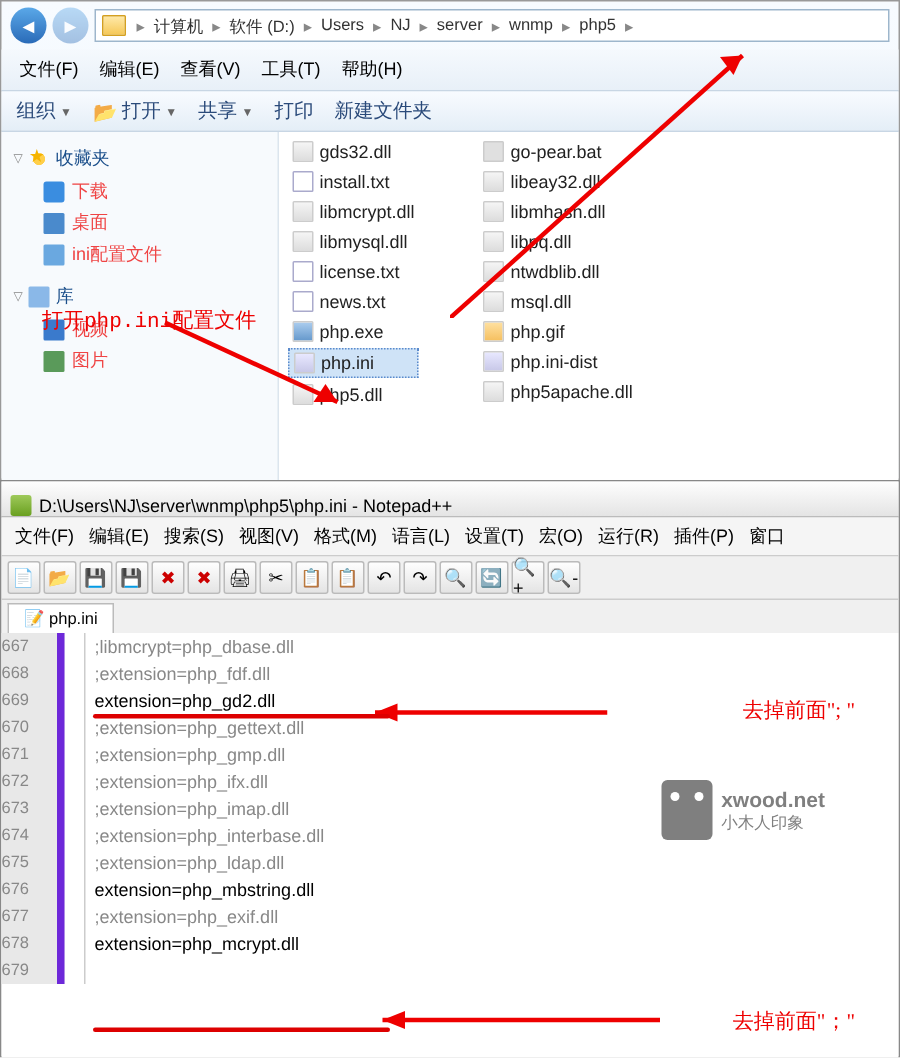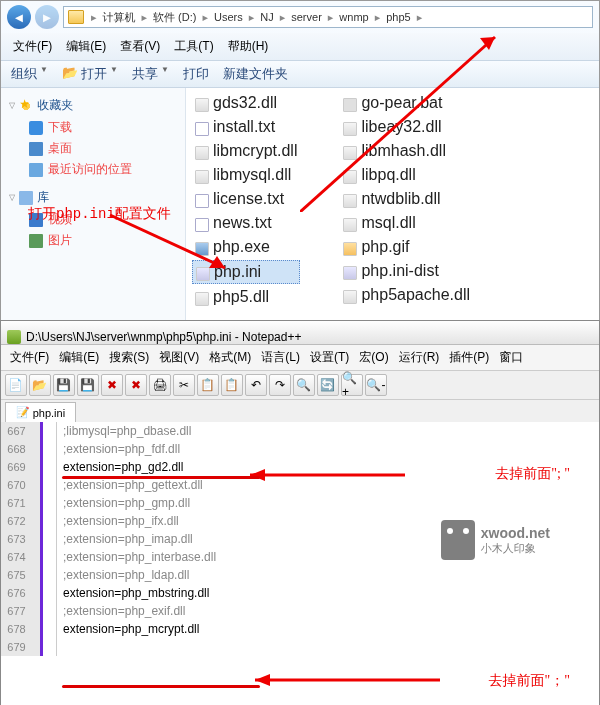--- a/index.html
+++ b/index.html
@@ -8,41 +8,41 @@
 .addr{display:flex;align-items:center;height:32px;padding:2px 6px;gap:4px}
 .navbtn{width:24px;height:24px;border-radius:50%;background:linear-gradient(#5aa8e8,#2a6bb8);display:flex;align-items:center;justify-content:center;color:#fff;font-size:13px}
 .navbtn.fwd{opacity:.4}
 .crumbs{flex:1;height:22px;border:1px solid #9db6cc;background:#fff;display:flex;align-items:center;padding:0 4px;font-size:11px}
 .crumbs span{padding:0 3px;color:#333}
 .crumbs .sep{color:#888}
 .folder-ico{width:16px;height:14px;background:linear-gradient(#ffe9a8,#f5c858);border:1px solid #d4a020;border-radius:1px;margin-right:4px}
 .menubar{display:flex;gap:6px;padding:3px 8px;background:linear-gradient(#f5f9fd,#e8f0f8);border-bottom:1px solid #c8d6e4;font-size:12px}
 .menubar span{padding:2px 4px}
 .toolbar{display:flex;align-items:center;gap:14px;padding:4px 10px;background:linear-gradient(#f8fbff,#e4eef7);border-bottom:1px solid #c8d6e4;font-size:13px;color:#2a4a7a}
-.toolbar .itm{display:flex;gap:3px}
+.toolbar .itm{display:flex;align-items:center;gap:3px}
 .toolbar .drop{color:#666;font-size:8px}
 .body{display:flex;height:240px}
 .side{width:185px;border-right:1px solid #dce5ee;padding:6px 0;background:#f7fafd}
 .sgrp{margin-bottom:6px}
 .sgrp .hd{display:flex;align-items:center;gap:4px;padding:3px 8px;color:#1a4e8a;font-size:12px}
 .sgrp .hd .twisty{color:#888;font-size:8px}
 .sitem{display:flex;align-items:center;gap:5px;padding:2px 8px 2px 28px;font-size:12px;color:#ef4444}
 .ico{width:14px;height:14px;display:inline-block}
 .ico-star{background:radial-gradient(circle,#ffcf4a 40%,transparent 42%);position:relative}
 .ico-star::before{content:"★";color:#f5b400;font-size:12px;position:absolute;top:-2px;left:0}
 .ico-dl{background:#3a8de0;border-radius:2px}
 .ico-dt{background:#4a8acc;border-radius:1px}
 .ico-rc{background:#6aa8e0;border-radius:1px}
 .ico-lib{background:#8ab8e8;border-radius:1px}
 .ico-vid{background:#3a7acc;border-radius:1px}
 .ico-img{background:#5a9a5a;border-radius:1px}
 .filepane{flex:1;padding:4px 6px;background:#fff;overflow:hidden}
 .fcols{display:flex;gap:40px}
 .fcol{display:flex;flex-direction:column;gap:2px}
-.fitem{display:flex;align-items:flex-end;gap:4px;padding:2px 3px;font-size:16px;color:#222}
+.fitem{display:flex;align-items:flex-end;gap:4px;padding:2px 3px;font-size:12px;color:#222}
 .fitem.sel{background:#cfe3f7;border:1px dotted #5a8acc}
 .fico{width:14px;height:14px;background:#eee;border:1px solid #ccc;border-radius:1px;display:inline-block}
 .fico.dll{background:linear-gradient(#f5f5f5,#ddd)}
 .fico.txt{background:#fff;border:1px solid #aac}
 .fico.exe{background:linear-gradient(#aaccee,#6699cc)}
 .fico.ini{background:linear-gradient(#e8e8ff,#c8c8e8)}
 .fico.bat{background:#e0e0e0}
 .fico.gif{background:linear-gradient(#ffe0a0,#f5c060)}
 .anno1{position:absolute;top:205px;left:28px;color:#e00;font-size:14px;font-family:Liberation Mono, monospace}
 .arrow1{position:absolute;top:32px;left:300px;width:200px;height:180px;pointer-events:none}
@@ -51,21 +51,21 @@
 .np-title{height:24px;background:linear-gradient(#fefefe,#e4e4e4);display:flex;align-items:flex-end;padding:0 6px;font-size:12px;border-bottom:1px solid #bbb}
 .np-ico{width:14px;height:14px;background:linear-gradient(#9ec95a,#6aa020);margin-right:5px;border-radius:2px}
 .np-menu{display:flex;gap:4px;padding:2px 6px;background:#f5f5f5;border-bottom:1px solid #ccc;font-size:12px}
 .np-menu span{padding:2px 3px}
 .np-tools{display:flex;gap:2px;padding:3px 4px;background:#f0f0f0;border-bottom:1px solid #ccc}
 .tbtn{width:22px;height:22px;border:1px solid #bbb;background:linear-gradient(#fefefe,#e4e4e4);border-radius:2px;display:flex;align-items:center;justify-content:center;font-size:12px}
 .tabs{display:flex;padding:2px 4px 0;background:#f0f0f0}
 .tab{padding:3px 10px;background:#fff;border:1px solid #bbb;border-bottom:none;font-size:11px;display:flex;align-items:center;gap:3px}
 .code{background:#fff;font-family:Consolas,monospace;font-size:12px;height:285px}
 .cline{display:flex;height:18px;align-items:center}
-.gut{width:42px;text-align:center;padding-right:8px;color:#888;background:#e8e8e8;border-right:3px solid #6d28d9;font-size:11px;height:100%;line-height:18px}
+.gut{width:42px;text-align:left;padding-right:8px;color:#888;background:#e8e8e8;border-right:5px solid #6d28d9;font-size:11px;height:100%;line-height:18px}
 .fold{width:14px;border-right:1px solid #ccc;height:100%}
 .ctxt{padding-left:6px;color:#888}
 .ctxt.act{color:#000}
 .anno2{position:absolute;top:465px;right:30px;color:#e00;font-size:14px;font-family:SimSun}
 .anno3{position:absolute;top:672px;right:30px;color:#e00;font-size:14px;font-family:SimSun}
 .arrow3{position:absolute;top:465px;left:245px;width:160px;height:20px;pointer-events:none}
 .arrow4{position:absolute;top:670px;left:250px;width:190px;height:20px;pointer-events:none}
 .under1{position:absolute;top:476px;left:62px;width:198px;height:3px;background:#d00;border-radius:2px}
 .under2{position:absolute;top:685px;left:62px;width:198px;height:3px;background:#d00;border-radius:2px}
 .watermark{position:absolute;top:520px;right:50px;display:flex;align-items:center;gap:6px;opacity:.75}
@@ -135,21 +135,21 @@
         <div class="sitem">
             <span class="ico ico-dl"></span>
             <span>下载</span>
           </div>
         <div class="sitem">
             <span class="ico ico-dt"></span>
             <span>桌面</span>
           </div>
         <div class="sitem">
             <span class="ico ico-rc"></span>
-            <span>最近访问的位置</span>
+            <span>ini配置文件</span>
           </div>
       </div>
       <div class="sgrp">
         <div class="hd">
             <span class="twisty">▽</span>
             <span class="ico ico-lib"></span>
             <span>库</span>
           </div>
         <div class="sitem">
             <span class="ico ico-vid"></span>
@@ -293,21 +293,21 @@
   <div class="tabs">
     <div class="tab">
         <span>📝</span>
         <span>php.ini</span>
       </div>
   </div>
   <div class="code" id="code">
       <div class="cline">
         <div class="gut">667</div>
         <div class="fold"></div>
-        <div class="ctxt">;libmysql=php_dbase.dll</div>
+        <div class="ctxt">;libmcrypt=php_dbase.dll</div>
       </div>
       <div class="cline">
         <div class="gut">668</div>
         <div class="fold"></div>
         <div class="ctxt">;extension=php_fdf.dll</div>
       </div>
       <div class="cline">
         <div class="gut">669</div>
         <div class="fold"></div>
         <div class="ctxt act">extension=php_gd2.dll</div>

